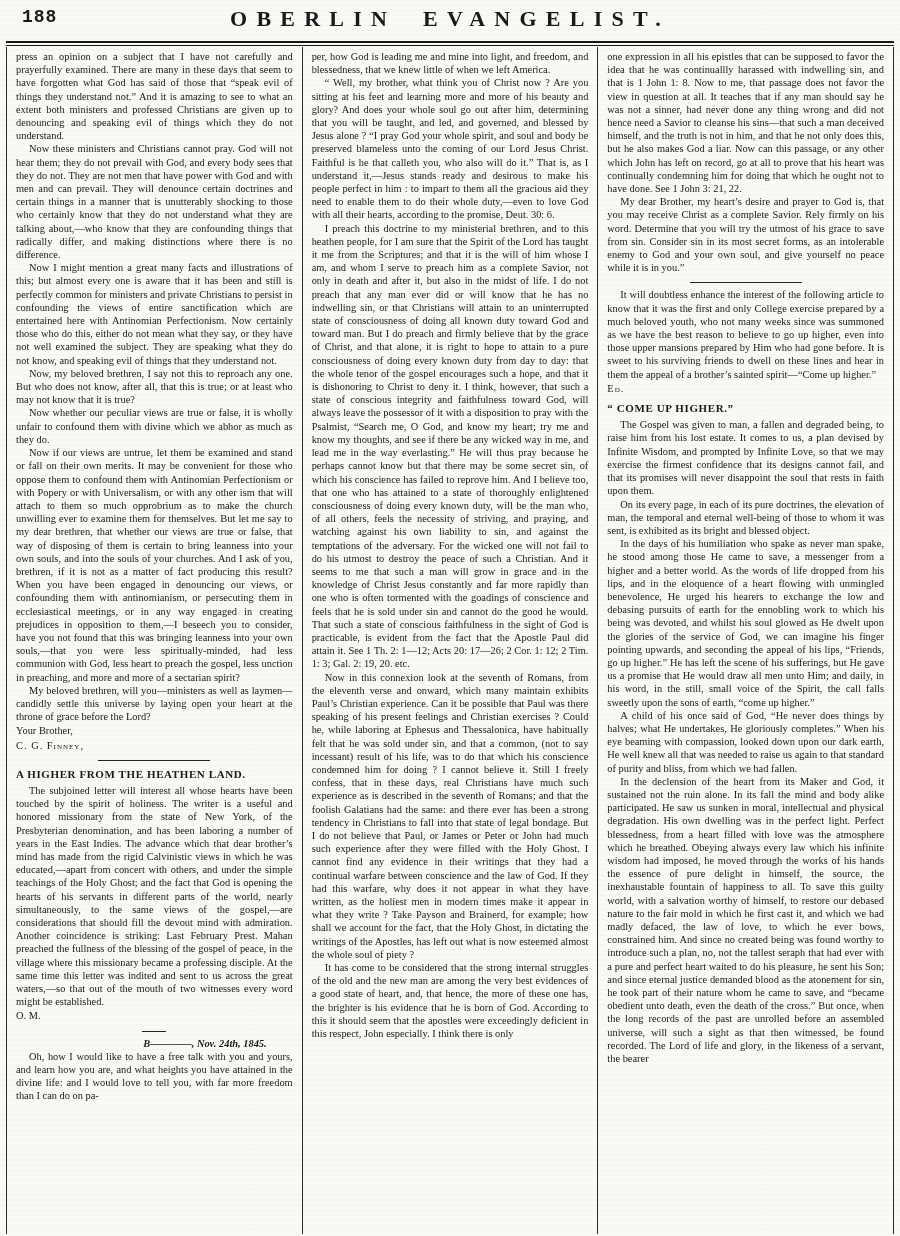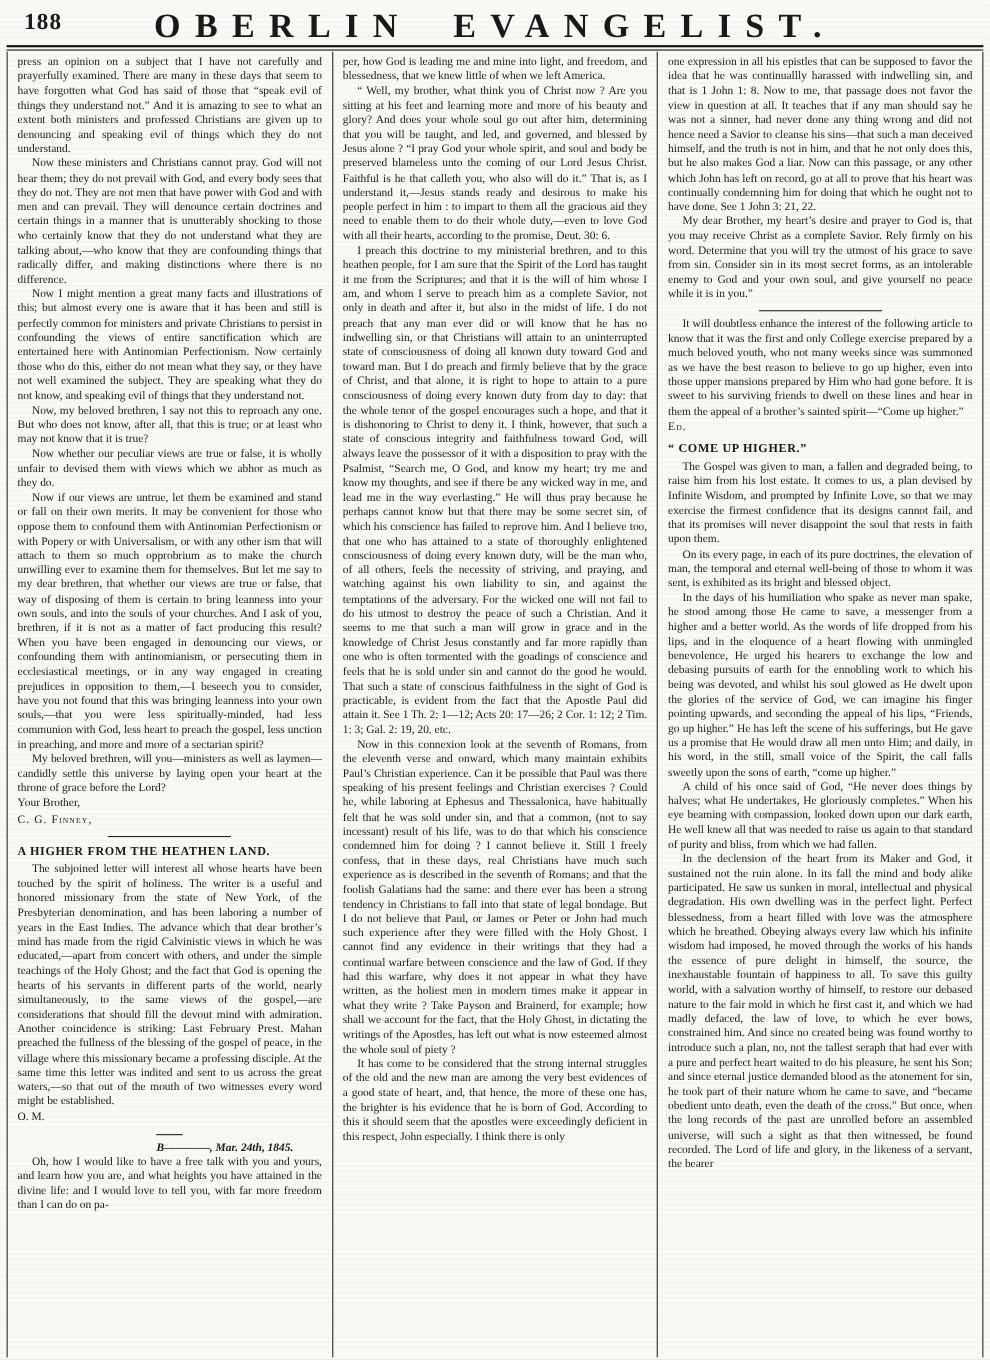--- a/index.html
+++ b/index.html
@@ -11,26 +11,26 @@
       repeating-linear-gradient(0deg, rgba(0,0,0,0.012) 0 2px, rgba(0,0,0,0) 2px 5px),
       #faf9f5;
     color:#191919;
     font-family:"Liberation Serif","DejaVu Serif",serif;
     overflow:hidden;
   }
   
   .masthead{position:absolute;top:0;left:0;right:0;height:44px;}
   .page-number{
     position:absolute;left:22px;top:7px;
-    font-size:21px;font-weight:bold;letter-spacing:1px;
+    font-size:18px;font-weight:bold;letter-spacing:1px;font-family:Liberation Mono, monospace;
   }
   .paper-title{
     position:absolute;left:0;right:0;top:6px;
     text-align:center;
-    font-size:31px;font-weight:bold;
+    font-size:22px;font-weight:bold;
     letter-spacing:0.42em;word-spacing:0.55em;
   }
   .masthead-rule{
     position:absolute;top:41px;left:6px;right:6px;height:2px;
     border-top:2px solid #161616;
     border-bottom:1px solid #161616;
   }
   
   .cols{
     position:absolute;top:47px;left:6px;right:6px;bottom:2px;
@@ -72,35 +72,35 @@
     <div class="page-number">188</div>
     <div class="paper-title">OBERLIN EVANGELIST.</div>
     <div class="masthead-rule"></div>
   </div>
   <div class="cols">
     <div class="col">
         <p class="para noindent">press an opinion on a subject that I have not carefully and prayerfully examined.  There are many in these days that seem to have forgotten what God has said of those that “speak evil of things they understand not.” And it is amazing to see to what an extent both ministers and professed Christians are given up to denouncing and speaking evil of things which they do not understand.</p>
         <p class="para">Now these ministers and Christians cannot pray. God will not hear them; they do not prevail with God, and every body sees that they do not.  They are not men that have power with God and with men and can prevail.  They will denounce certain doctrines and certain things in a manner that is unutterably shocking to those who certainly know that they do not understand what they are talking about,—who know that they are confounding things that radically differ, and making distinctions where there is no difference.</p>
         <p class="para">Now I might mention a great many facts and illustrations of this; but almost every one is aware that it has been and still is perfectly common for ministers and private Christians to persist in confounding the views of entire sanctification which are entertained here with Antinomian Perfectionism.  Now certainly those who do this, either do not mean what they say, or they have not well examined the subject.  They are speaking what they do not know, and speaking evil of things that they understand not.</p>
         <p class="para">Now, my beloved brethren, I say not this to reproach any one.  But who does not know, after all, that this is true; or at least who may not know that it is true?</p>
-        <p class="para">Now whether our peculiar views are true or false, it is wholly unfair to devised them with views which we abhor as much as they do.</p>
+        <p class="para">Now whether our peculiar views are true or false, it is wholly unfair to confound them with divine which we abhor as much as they do.</p>
         <p class="para">Now if our views are untrue, let them be examined and stand or fall on their own merits.  It may be convenient for those who oppose them to confound them with Antinomian Perfectionism or with Popery or with Universalism, or with any other ism that will attach to them so much opprobrium as to make the church unwilling ever to examine them for themselves. But let me say to my dear brethren, that whether our views are true or false, that way of disposing of them is certain to bring leanness into your own souls, and into the souls of your churches.  And I ask of you, brethren, if it is not as a matter of fact producing this result?  When you have been engaged in denouncing our views, or confounding them with antinomianism, or persecuting them in ecclesiastical meetings, or in any way engaged in creating prejudices in opposition to them,—I beseech you to consider, have you not found that this was bringing leanness into your own souls,—that you were less spiritually-minded, had less communion with God, less heart to preach the gospel, less unction in preaching, and more and more of a sectarian spirit?</p>
         <p class="para">My beloved brethren, will you—ministers as well as laymen—candidly settle this universe by laying open your heart at the throne of grace before the Lord?</p>
         <p class="sig center">Your Brother,</p>
         <p class="sig right sc">C. G. Finney,</p>
         <div class="divider">
           <span class="divider-line"></span>
         </div>
         <p class="heading">A HIGHER FROM THE HEATHEN LAND.</p>
         <p class="para">The subjoined letter will interest all whose hearts have been touched by the spirit of holiness.  The writer is a useful and honored missionary from the state of New York, of the Presbyterian denomination, and has been laboring a number of years in the East Indies. The advance which that dear brother’s mind has made from the rigid Calvinistic views in which he was educated,—apart from concert with others, and under the simple teachings of the Holy Ghost; and the fact that God is opening the hearts of his servants in different parts of the world, nearly simultaneously, to the same views of the gospel,—are considerations that should fill the devout mind with admiration.   Another coincidence is striking: Last February Prest. Mahan preached the fullness of the blessing of the gospel of peace, in the village where this missionary became a professing disciple. At the same time this letter was indited and sent to us across the great waters,—so that out of the mouth of two witnesses every word might be established.</p>
         <p class="sig right">O. M.</p>
         <div class="divider small">
           <span class="divider-line"></span>
         </div>
-        <p class="dateline">B————, Mar. 24th, 1845.</p>
+        <p class="dateline">B————, Nov. 24th, 1845.</p>
         <p class="para">Oh, how I would like to have a free talk with you and yours, and learn how you are, and what heights you have attained in the divine life: and I would love to tell you, with far more freedom than I can do on pa-</p>
       </div>
     <div class="col">
         <p class="para noindent">per, how God is leading me and mine into light, and freedom, and blessedness, that we knew little of when we left America.</p>
         <p class="para">“ Well, my brother, what think you of Christ now ? Are you sitting at his feet and learning more and more of his beauty and glory?   And does your whole soul go out after him, determining that you will be taught, and led, and governed, and blessed by Jesus alone ?  “I pray God your whole spirit, and soul and body be preserved blameless unto the coming of our Lord Jesus Christ.   Faithful is he that calleth you, who also will do it.”   That is, as I understand it,—Jesus stands ready and desirous to make his people perfect in him : to impart to them all the gracious aid they need to enable them to do their whole duty,—even to love God with all their hearts, according to the promise, Deut. 30: 6.</p>
         <p class="para">I preach this doctrine to my ministerial brethren, and to this heathen people, for I am sure that the Spirit of the Lord has taught it me from the Scriptures; and that it is the will of him whose I am, and whom I serve to preach him as a complete Savior, not only in death and after it, but also in the midst of life.  I do not preach that any man ever did or will know that he has no indwelling sin, or that Christians will attain to an uninterrupted state of consciousness of doing all known duty toward God and toward man.  But I do preach and firmly believe that by the grace of Christ, and that alone, it is right to hope to attain to a pure consciousness of doing every known duty from day to day: that the whole tenor of the gospel encourages such a hope, and that it is dishonoring to Christ to deny it.  I think, however, that such a state of conscious integrity and faithfulness toward God, will always leave the possessor of it with a disposition to pray with the Psalmist, “Search me, O God, and know my heart; try me and know my thoughts, and see if there be any wicked way in me, and lead me in the way everlasting.”  He will thus pray because he perhaps cannot know but that there may be some secret sin, of which his conscience has failed to reprove him.   And I believe too, that one who has attained to a state of thoroughly enlightened consciousness of doing every known duty, will be the man who, of all others, feels the necessity of striving, and praying, and watching against his own liability to sin, and against the temptations of the adversary.   For the wicked one will not fail to do his utmost to destroy the peace of such a Christian.  And it seems to me that such a man will grow in grace and in the knowledge of Christ Jesus constantly and far more rapidly than one who is often tormented with the goadings of conscience and feels that he is sold under sin and cannot do the good he would.   That such a state of conscious faithfulness in the sight of God is practicable, is evident from the fact that the Apostle Paul did attain it.  See 1 Th. 2: 1—12; Acts 20: 17—26; 2 Cor. 1: 12; 2 Tim. 1: 3; Gal. 2: 19, 20. etc.</p>
         <p class="para">Now in this connexion look at the seventh of Romans, from the eleventh verse and onward, which many maintain exhibits Paul’s Christian experience. Can it be possible that Paul was there speaking of his present feelings and Christian exercises ?   Could he, while laboring at Ephesus and Thessalonica, have habitually felt that he was sold under sin, and that a common, (not to say incessant) result of his life, was to do that which his conscience condemned him for doing ? I cannot believe it.  Still I freely confess, that in these days, real Christians have much such experience as is described in the seventh of Romans; and that the foolish Galatians had the same: and there ever has been a strong tendency in Christians to fall into that state of legal bondage.  But I do not believe that Paul, or James or Peter or John had much such experience after they were filled with the Holy Ghost.  I cannot find any evidence in their writings that they had a continual warfare between conscience and the law of God. If they had this warfare, why does it not appear in what they have written, as the holiest men in modern times make it appear in what they write ?  Take Payson and Brainerd, for example; how shall we account for the fact, that the Holy Ghost, in dictating the writings of the Apostles, has left out what is now esteemed almost the whole soul of piety ?</p>
         <p class="para">It has come to be considered that the strong internal struggles of the old and the new man are among the very best evidences of a good state of heart, and, that hence, the more of these one has, the brighter is his evidence that he is born of God.  According to this it should seem that the apostles were exceedingly deficient in this respect, John especially.  I think there is only</p>
       </div>
     <div class="col">

